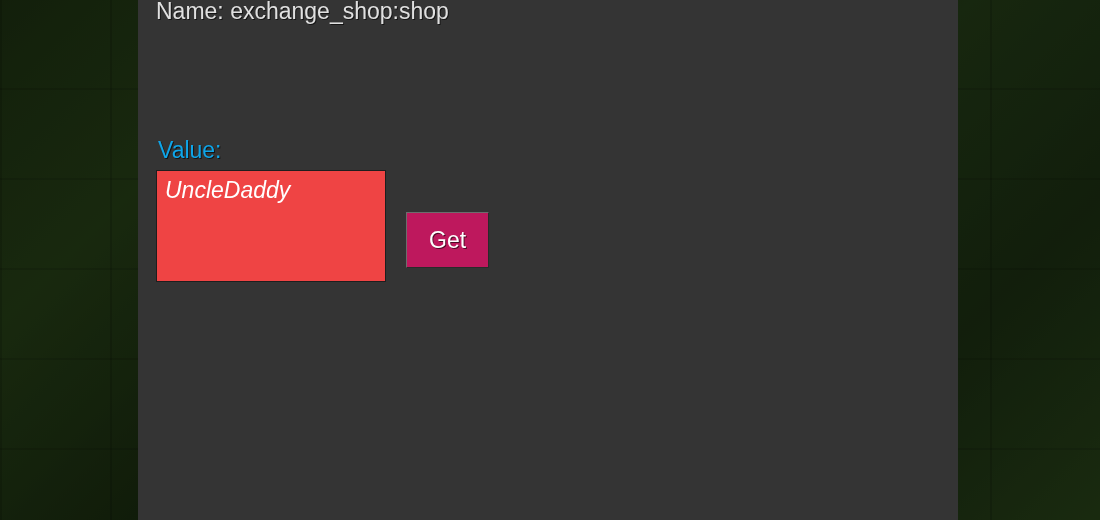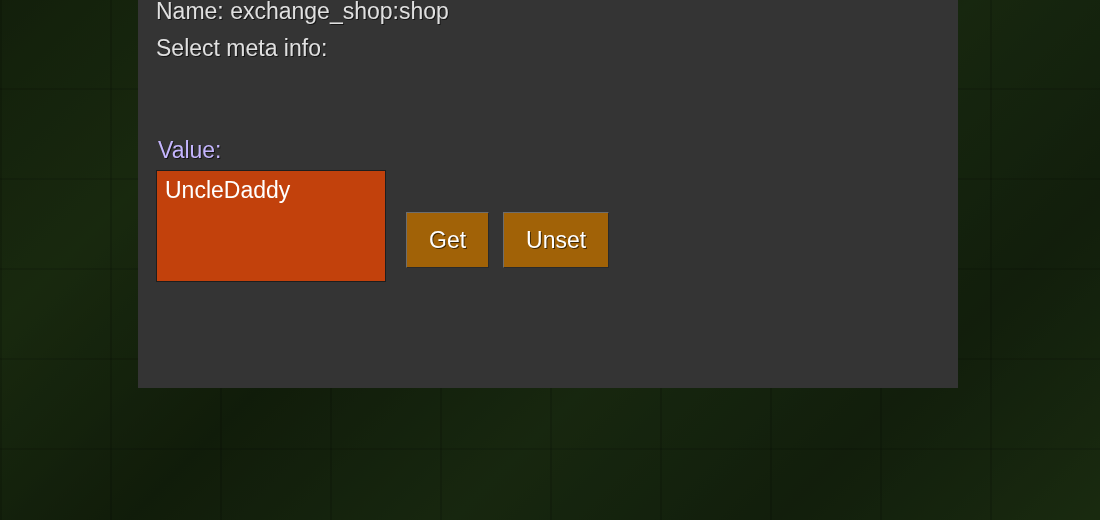--- a/index.html
+++ b/index.html
@@ -19,21 +19,21 @@
       linear-gradient(90deg, rgba(0,0,0,0.15) 0 2px, transparent 2px) 0 0/110px 100%,
       linear-gradient(0deg, rgba(0,0,0,0.12) 0 2px, transparent 2px) 0 0/100% 90px,
       linear-gradient(135deg, #223914 0%, #2c4a1a 20%, #1e3312 40%, #2a471b 60%, #203715 80%, #2e4d1c 100%);
     filter: brightness(0.55);
   }
   .panel {
     position: absolute;
     left: 138px;
     top: 0;
     width: 820px;
-    height: 388px;
+    height: 520px;
     background: #343434;
     color: #ffffff;
     box-sizing: border-box;
     padding: 0 18px;
     text-shadow: 1px 1px 0 rgba(0,0,0,0.6);
   }
   .hdr-name {
     font-size: 23px;
     line-height: 1;
     padding-top: 0;
@@ -57,52 +57,53 @@
   }
 
   .field-wrap {
     position: relative;
   }
   .field-label {
     position: absolute;
     bottom: calc(100% + 6px);
     left: 2px;
     font-size: 23px;
-    color: #c4b5fd;
+    color: #0ea5e9;
   }
 
   .tx-input, .tx-area {
-    background: #c2410c;
+    background: #ef4444;
     border: 1px solid #1e1e1e;
     color: #ffffff;
     font-family: Arial, Helvetica, sans-serif;
     font-size: 23px;
     padding: 6px 8px;
     box-sizing: border-box;
     text-shadow: none;
     outline: none;
+    font-style: italic;
   }
   .tx-input {
     width: 228px;
     height: 48px;
   }
   .tx-area {
     width: 230px;
     height: 112px;
     resize: none;
     display: block;
     line-height: 1.15;
   }
   
   .value-wrap { top: 0; }
   .value-wrap .tx-area { margin-top: -28px; }
   .value-wrap .field-label { bottom: calc(100% + 6px + 28px); }
 
   .btn {
-    background: #a16207;
+    background: #be185d;
     border: 1px solid #2a2a2a;
     border-top-color: #6d6d6d;
     border-left-color: #6d6d6d;
     color: #ffffff;
     font-size: 23px;
     height: 56px;
     padding: 11px 22px;
     cursor: pointer;
     text-shadow: 1px 1px 0 rgba(0,0,0,0.6);
     font-family: Arial, Helvetica, sans-serif;
@@ -113,28 +114,26 @@
 <body>
 
 <div class="grass"></div>
 
 <div class="panel">
 
   <div class="hdr-name">
     <span>Name:</span>
     <span>exchange_shop:shop</span>
   </div>
-  <div class="hdr-sub">Select meta info:</div>
 
   <div class="row">
 
 
     <div class="field-wrap value-wrap">
       <div class="field-label">Value:</div>
       <textarea class="tx-area" style="">UncleDaddy</textarea>
     </div>
 
     <button class="btn push">Get</button>
-    <button class="btn">Unset</button>
 
   </div>
 
 </div>
 
 </body></html>

